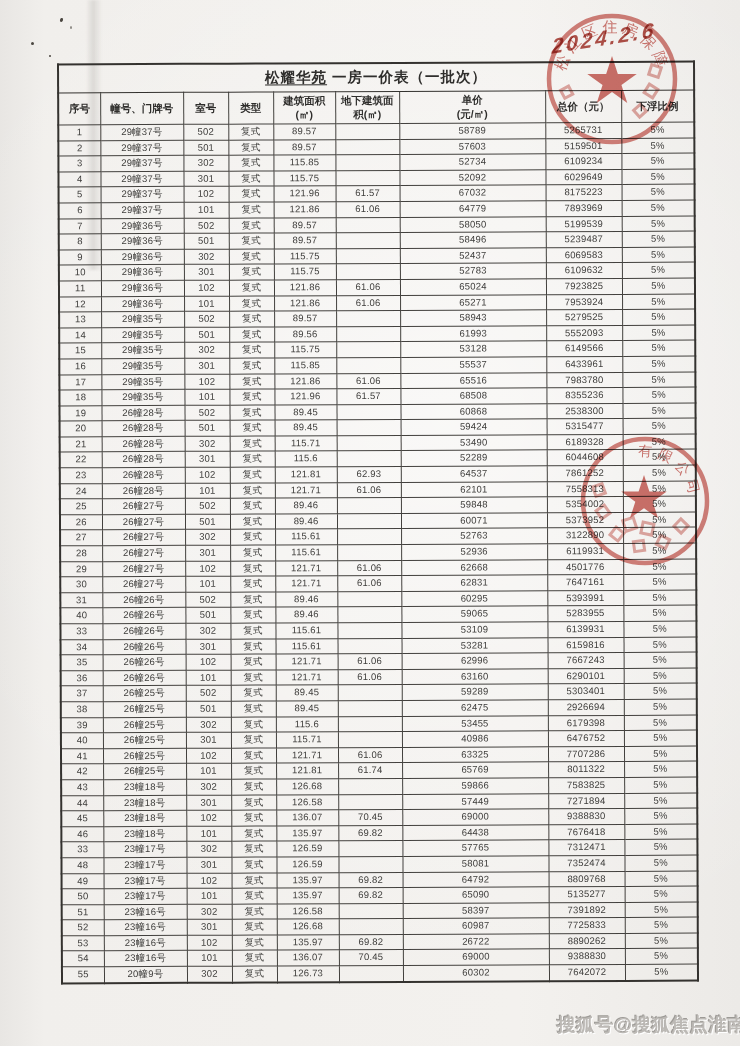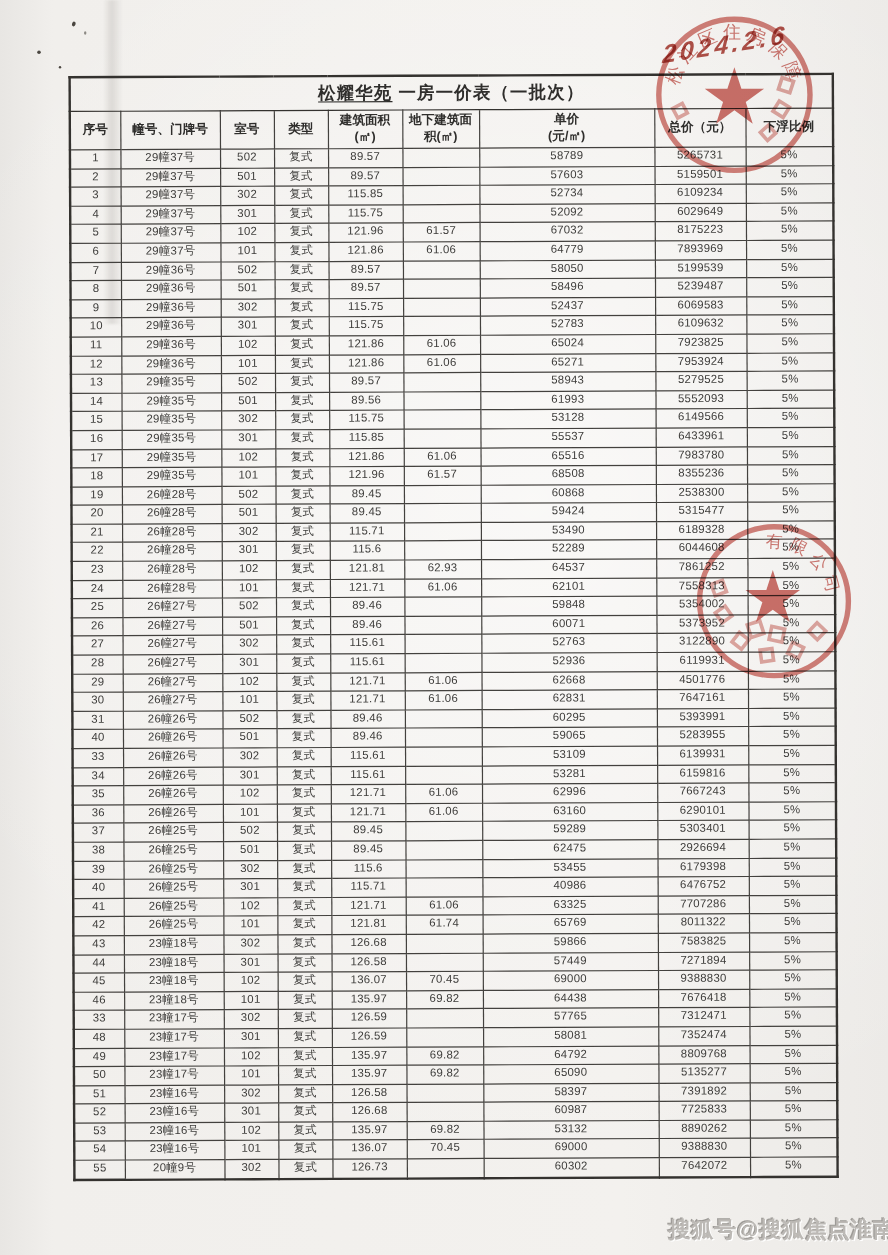--- a/index.html
+++ b/index.html
@@ -683,21 +683,21 @@
             <td>7725833</td>
             <td>5%</td>
           </tr>
           <tr>
             <td>53</td>
             <td>23幢16号</td>
             <td>102</td>
             <td>复式</td>
             <td>135.97</td>
             <td>69.82</td>
-            <td>53132</td>
+            <td>26722</td>
             <td>8890262</td>
             <td>5%</td>
           </tr>
           <tr>
             <td>54</td>
             <td>23幢16号</td>
             <td>101</td>
             <td>复式</td>
             <td>136.07</td>
             <td>70.45</td>

